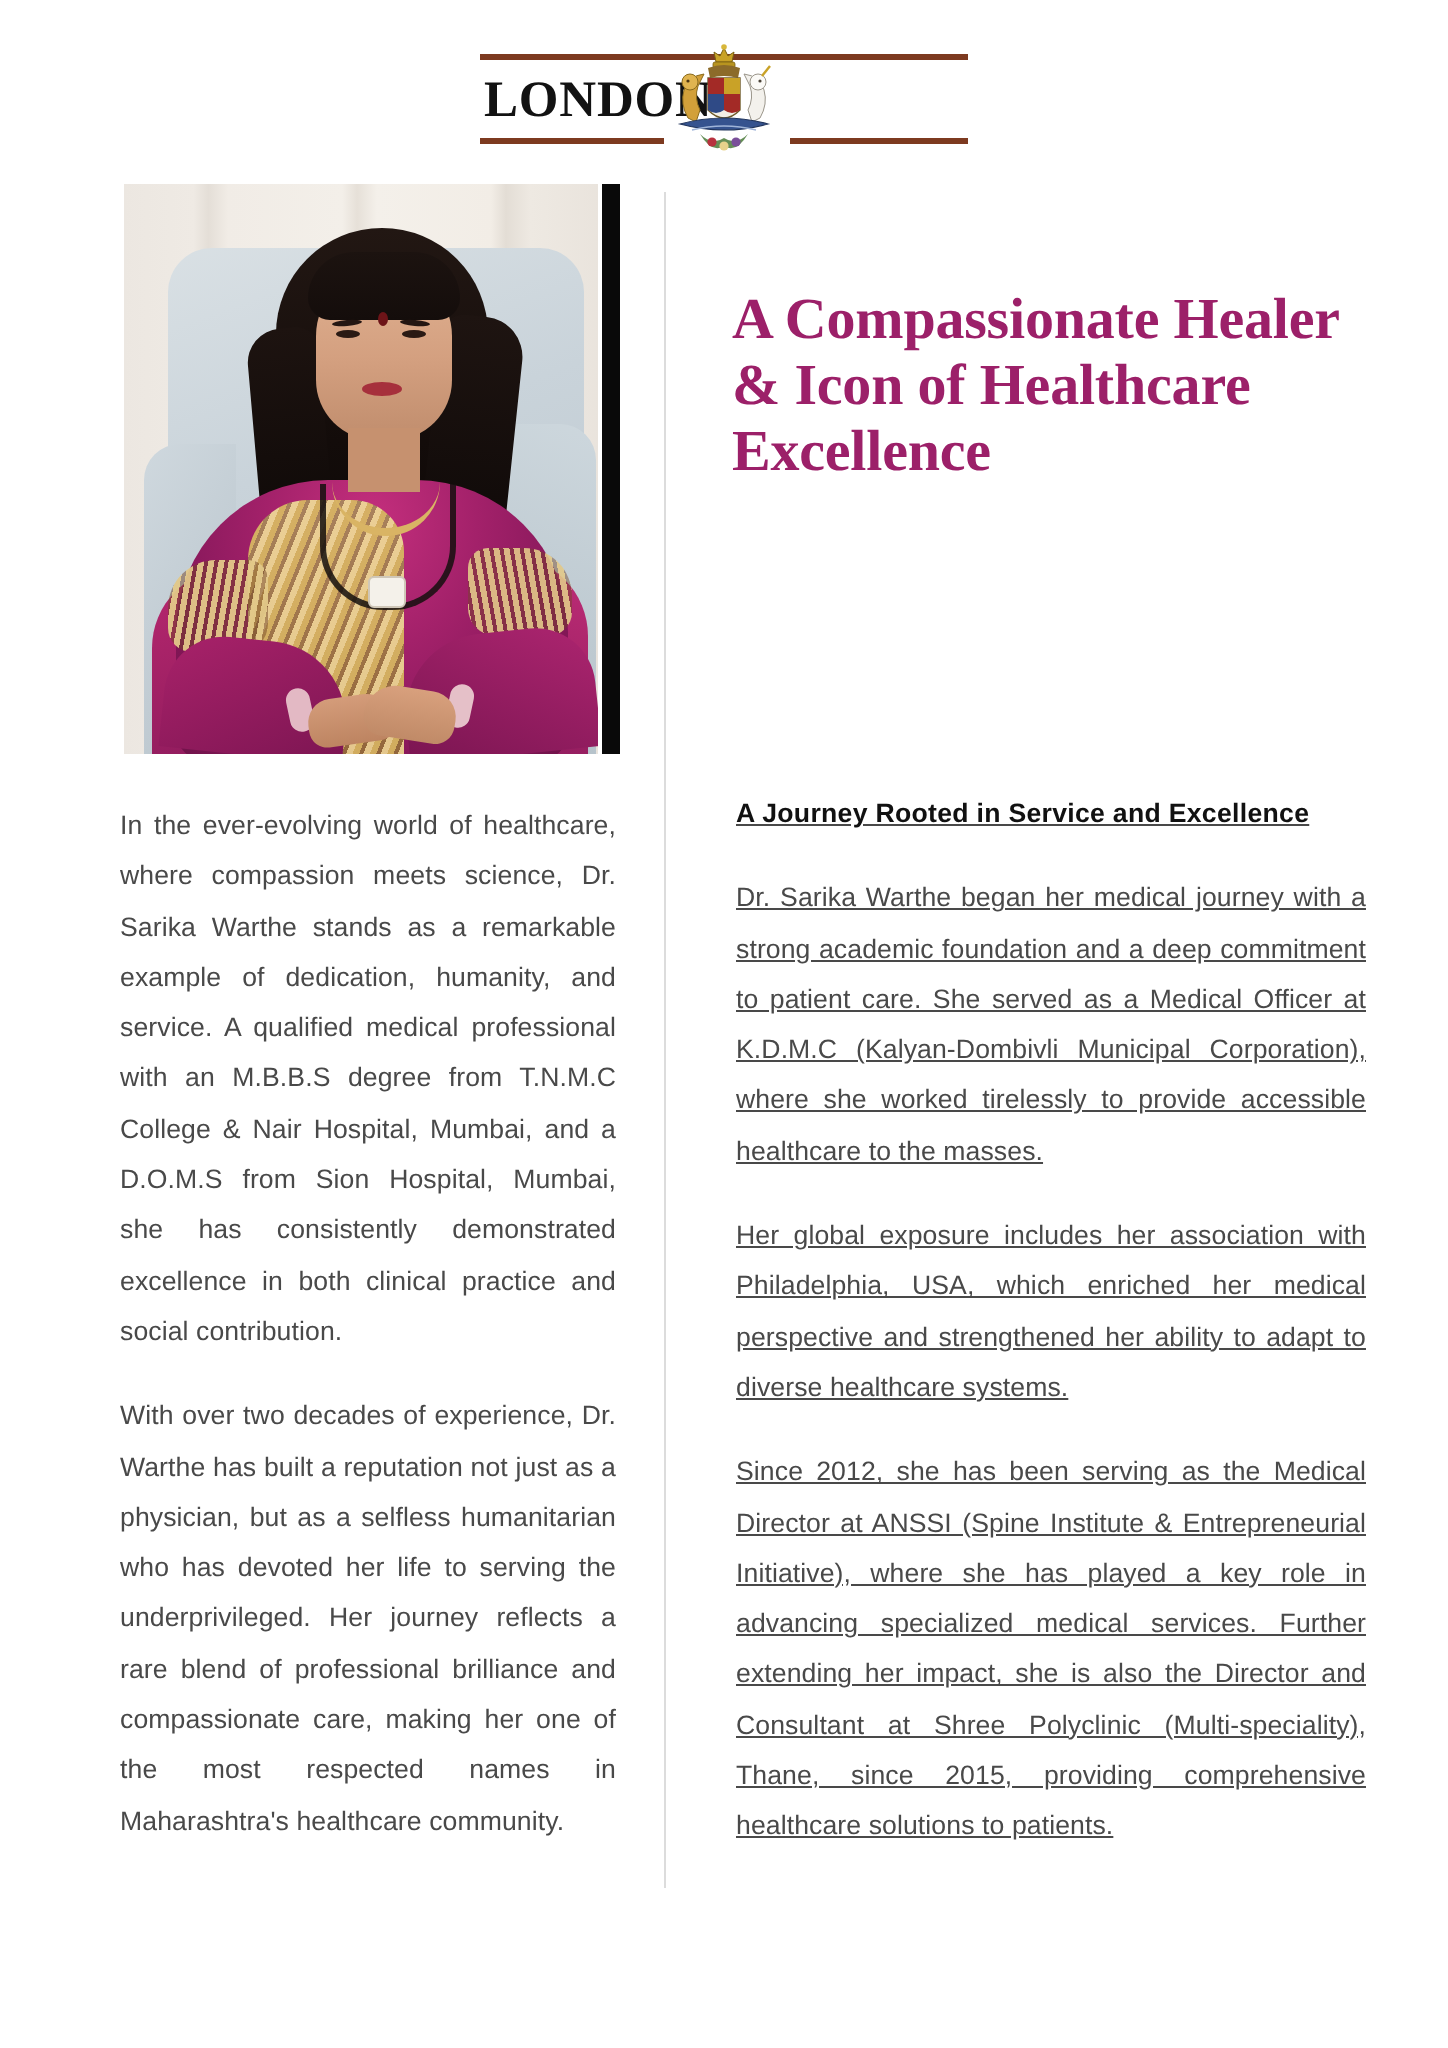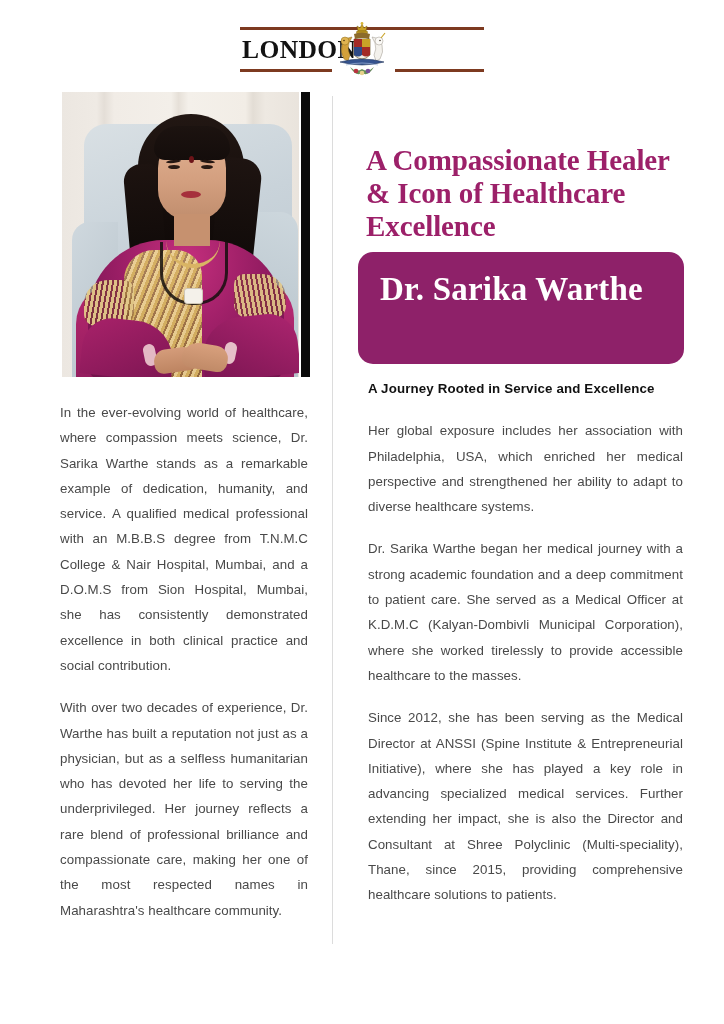--- a/index.html
+++ b/index.html
@@ -391,22 +391,23 @@
     text-justify: inter-word;
     letter-spacing: 0.05px;
   }
   .col-left {
     left: 60px;
     top: 396px;
     width: 248px;
   }
   .col-right {
     left: 368px;
-    top: 372px;
+    top: 390px;
     width: 315px;
+    text-decoration: underline;
   }
   .col p { margin: 4px 0 17px 0; }
   .col p:last-child { margin-bottom: 0; }
   .subhead {
     margin: 0 0 0 0;
     font-weight: bold;
     color: #111111;
     letter-spacing: 0.15px;
     text-align: justify;
   }
@@ -496,29 +497,26 @@
       <div class="hand-r"></div>
     </div>
     <div class="photo-edge-thin"></div>
     <div class="photo-edge-black"></div>
   </div>
 
   <div class="col-divider"></div>
 
   <h1 class="headline">A Compassionate Healer &amp; Icon of Healthcare Excellence</h1>
 
-  <div class="name-badge">
-    <div class="name-badge-text">Dr. Sarika Warthe</div>
-  </div>
 
   <div class="col col-left">
     <p>In the ever-evolving world of healthcare, where compassion meets science, Dr. Sarika Warthe stands as a remarkable example of dedication, humanity, and service. A qualified medical professional with an M.B.B.S degree from T.N.M.C College &amp; Nair Hospital, Mumbai, and a D.O.M.S from Sion Hospital, Mumbai, she has consistently demonstrated excellence in both clinical practice and social contribution.</p>
     <p>With over two decades of experience, Dr. Warthe has built a reputation not just as a physician, but as a selfless humanitarian who has devoted her life to serving the underprivileged. Her journey reflects a rare blend of professional brilliance and compassionate care, making her one of the most respected names in Maharashtra's healthcare community.</p>
   </div>
 
   <div class="col col-right">
     <p class="subhead">A Journey Rooted in Service and Excellence</p>
+    <p>Dr. Sarika Warthe began her medical journey with a strong academic foundation and a deep commitment to patient care. She served as a Medical Officer at K.D.M.C (Kalyan-Dombivli Municipal Corporation), where she worked tirelessly to provide accessible healthcare to the masses.</p>
     <p>Her global exposure includes her association with Philadelphia, USA, which enriched her medical perspective and strengthened her ability to adapt to diverse healthcare systems.</p>
-    <p>Dr. Sarika Warthe began her medical journey with a strong academic foundation and a deep commitment to patient care. She served as a Medical Officer at K.D.M.C (Kalyan-Dombivli Municipal Corporation), where she worked tirelessly to provide accessible healthcare to the masses.</p>
     <p>Since 2012, she has been serving as the Medical Director at ANSSI (Spine Institute &amp; Entrepreneurial Initiative), where she has played a key role in advancing specialized medical services. Further extending her impact, she is also the Director and Consultant at Shree Polyclinic (Multi-speciality), Thane, since 2015, providing comprehensive healthcare solutions to patients.</p>
   </div>
 
 </div>
 
 </body></html>

